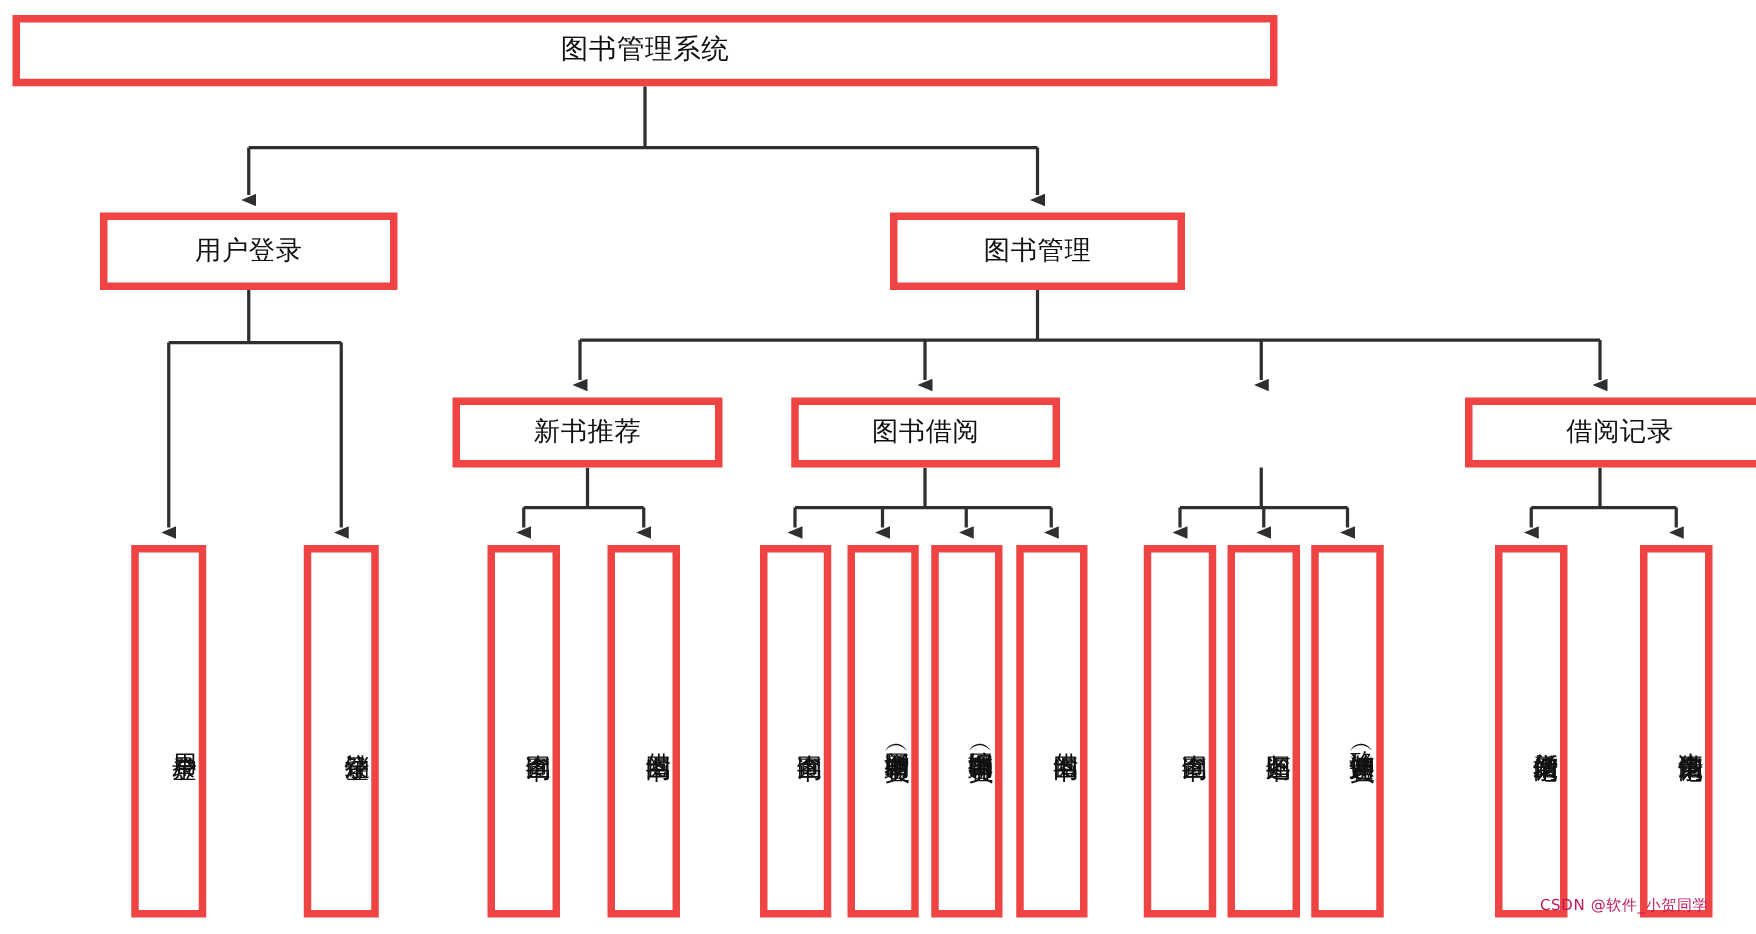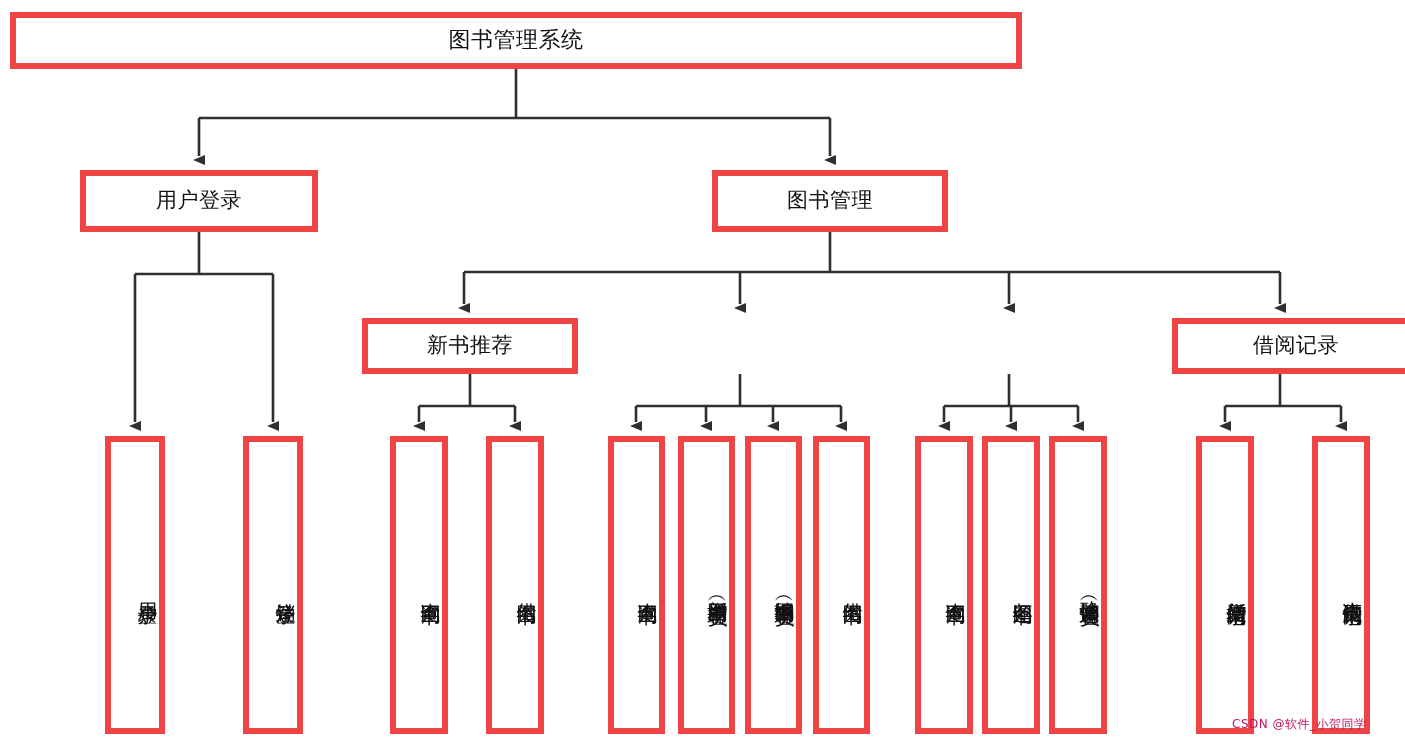--- a/index.html
+++ b/index.html
@@ -130,20 +130,23 @@
   <div class="node horiz" style="left:80px; top:170px; width:238px; height:62px;">
     <span>用户登录</span>
   </div>
   <div class="node horiz" style="left:712px; top:170px; width:236px; height:62px;">
     <span>图书管理</span>
   </div>
 
   <div class="node horiz" style="left:362px; top:318px; width:216px; height:56px;">
     <span>新书推荐</span>
   </div>
+  <div class="node horiz" style="left:633px; top:318px; width:215px; height:56px;">
+    <span>图书借阅</span>
+  </div>
   <div class="node horiz" style="left:1172px; top:318px; width:248px; height:56px;">
     <span>借阅记录</span>
   </div>
 
   <div class="node vert" style="left:105px; top:436px; width:60px; height:298px;">
     <span class="vtext">用户登录</span>
   </div>
   <div class="node vert" style="left:243px; top:436px; width:60px; height:298px;">
     <span class="vtext">注销登录</span>
   </div>

